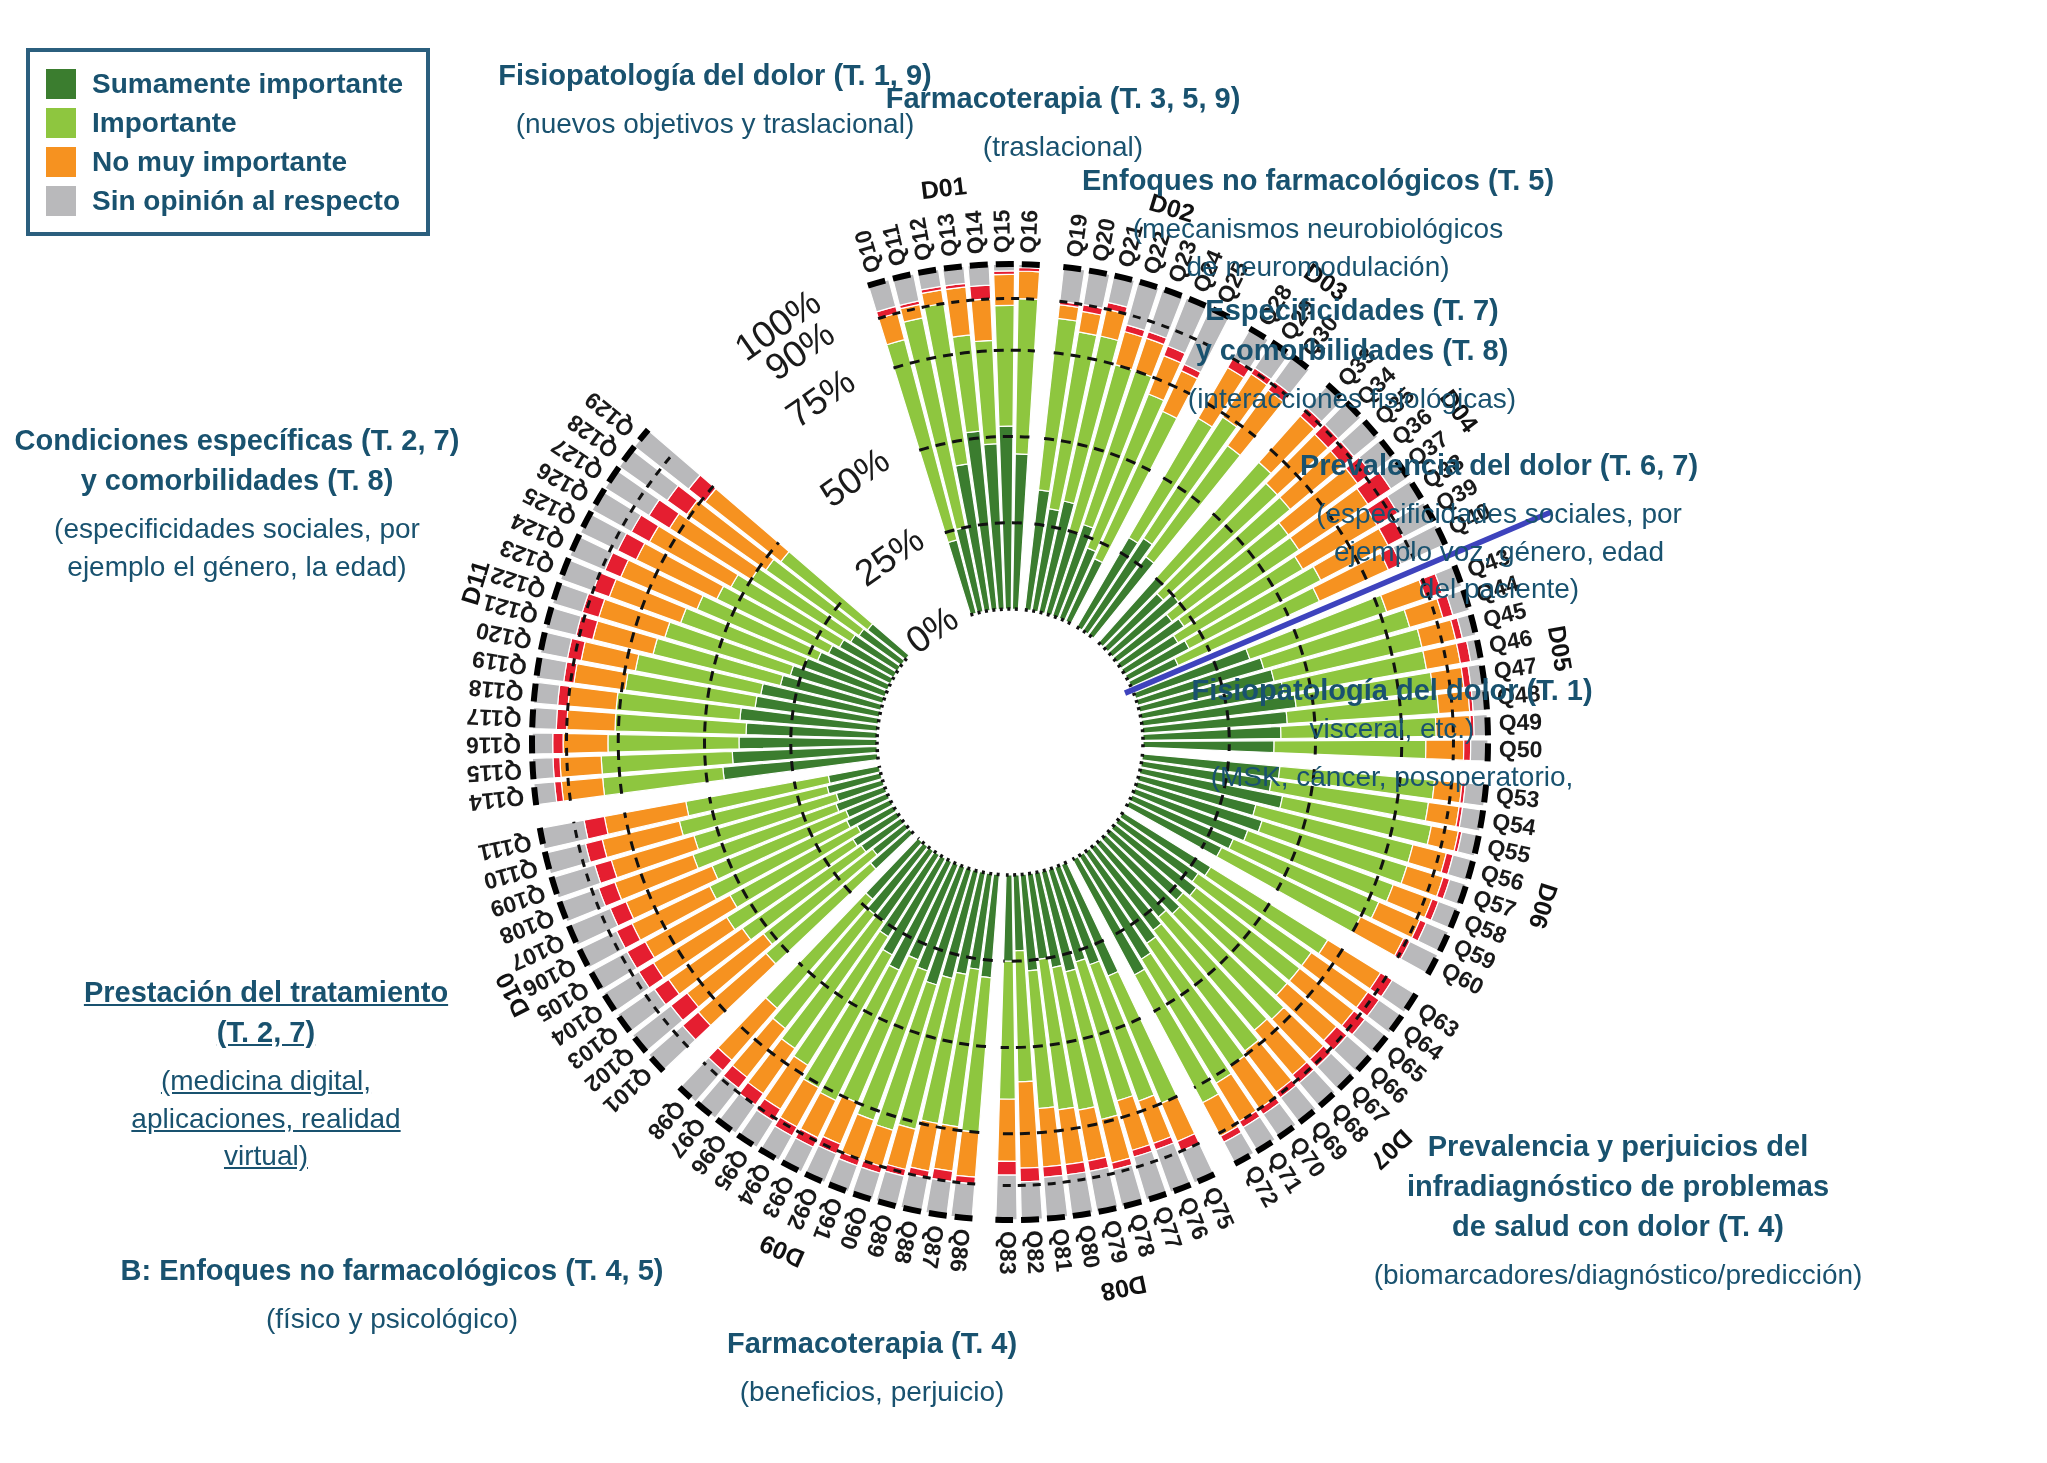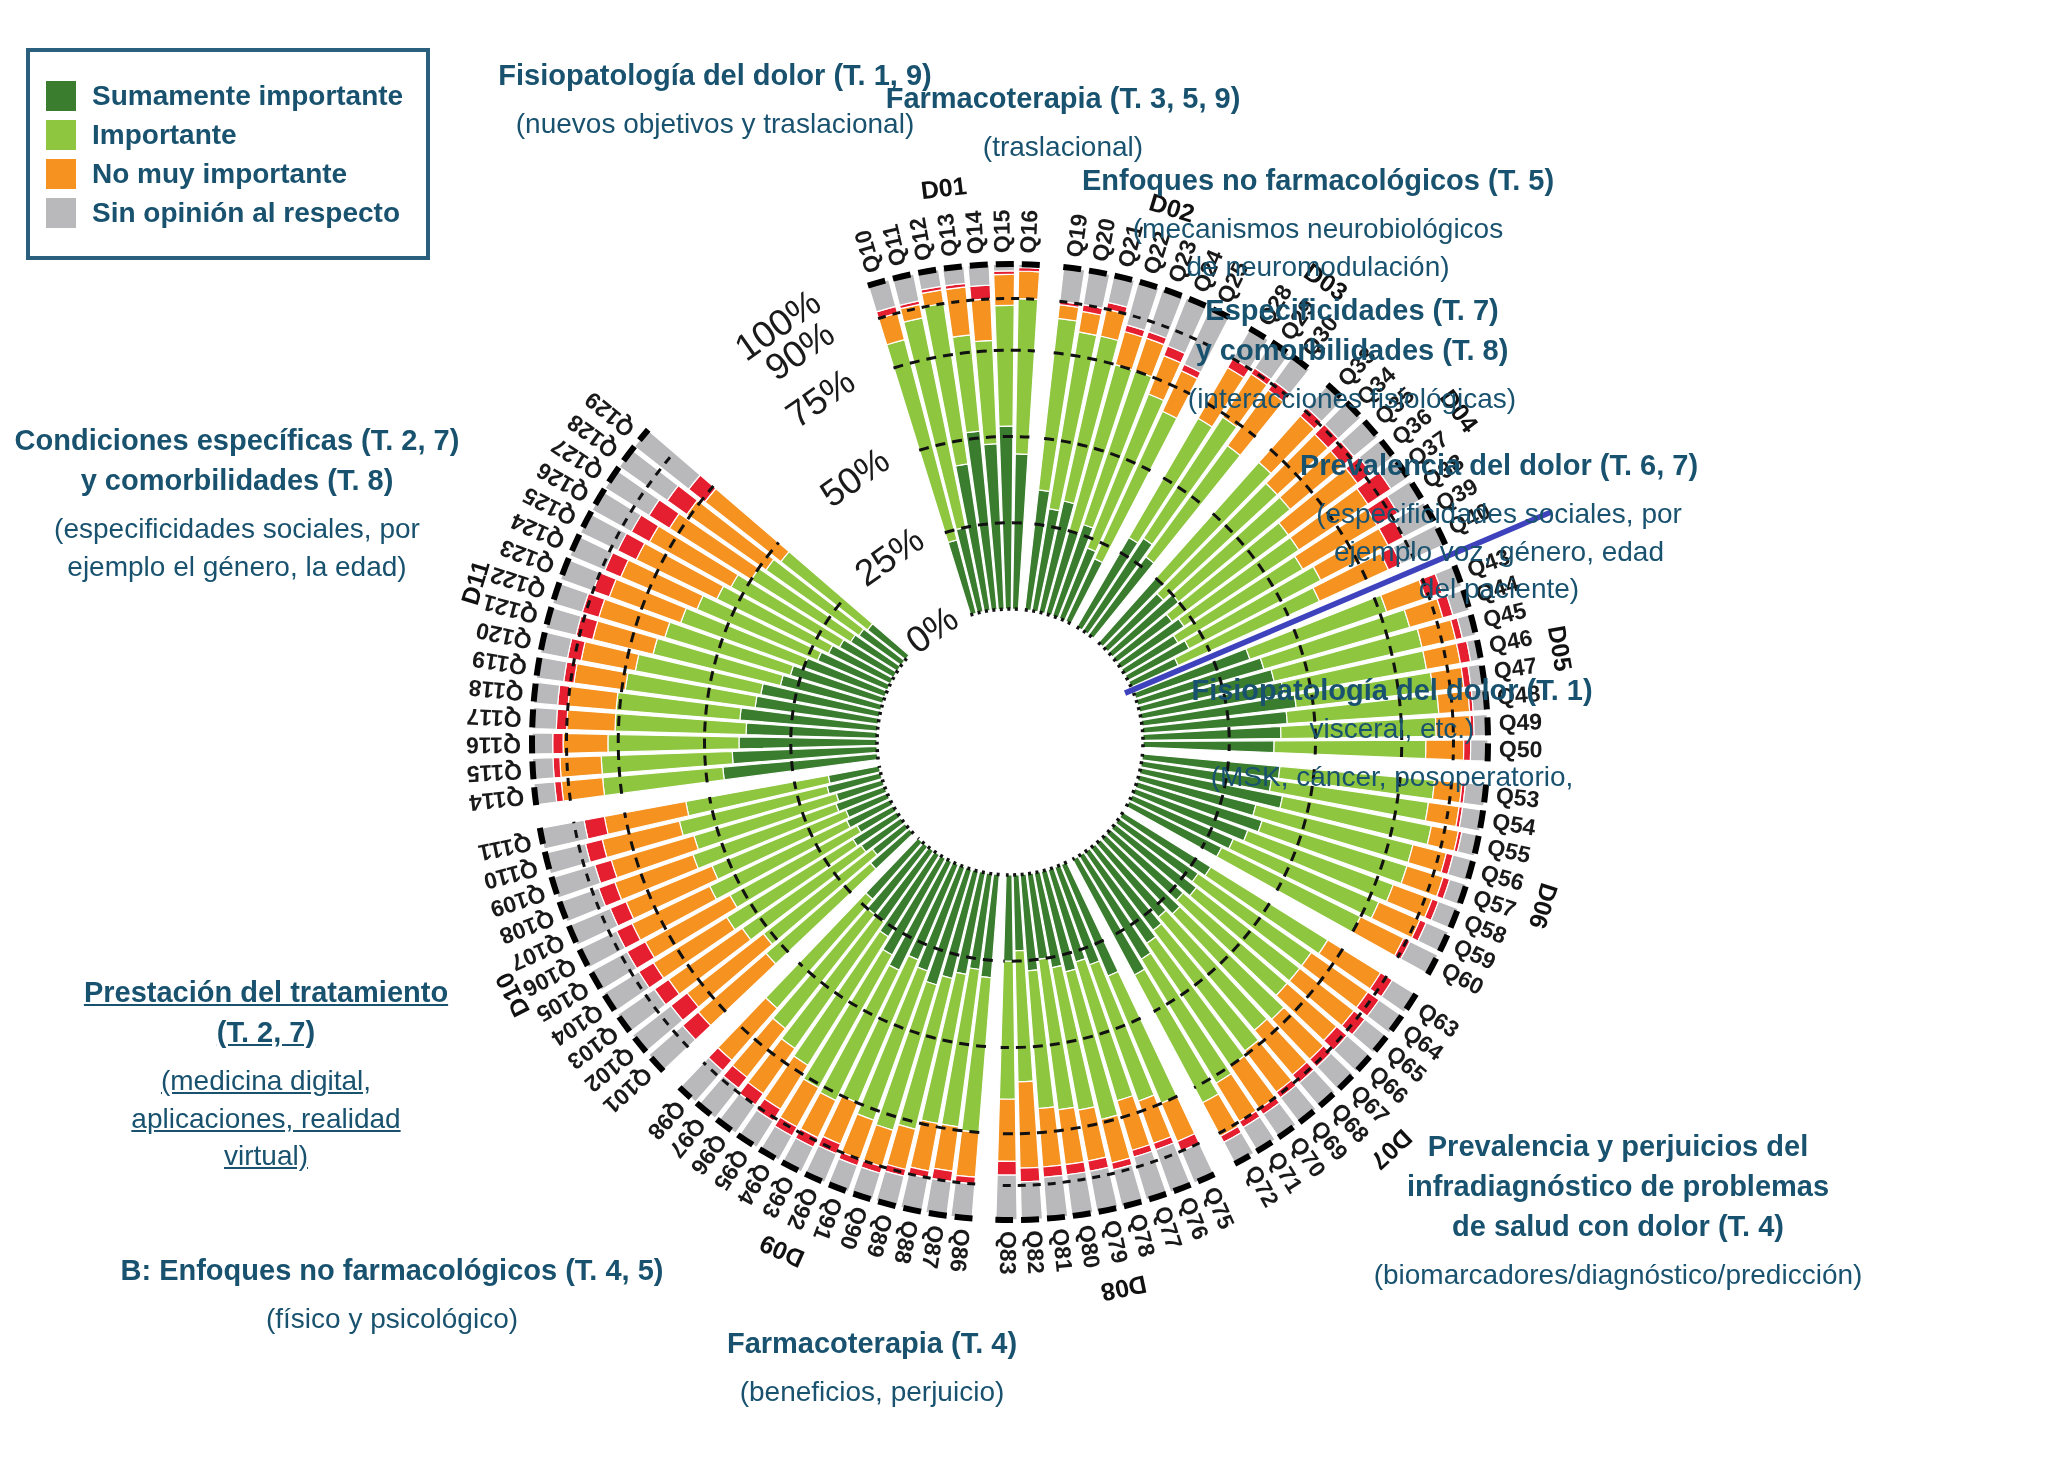--- a/index.html
+++ b/index.html
@@ -8,21 +8,21 @@
     width:2047px;height:1463px;
     background:#ffffff;
     font-family:"Liberation Sans", sans-serif;
     overflow:hidden;
   }
   #chart-svg{position:absolute;left:0;top:0;}
   
   #legend-box{
     position:absolute;left:26px;top:48px;width:404px;
     border:4px solid #2b5f7e;background:#ffffff;
-    padding:24px 16px;box-sizing:border-box;
+    padding:12px 16px;box-sizing:border-box;
   }
   .legend-item{display:flex;align-items:center;height:39px;}
   .legend-swatch{width:30px;height:30px;margin-right:16px;flex:0 0 30px;}
   .legend-label{font-size:28px;font-weight:700;color:#19526f;white-space:nowrap;}
   
   .ann{position:absolute;transform:translateX(-50%);text-align:center;color:#19526f;}
   .ann .b{font-weight:700;font-size:29px;line-height:1.38;white-space:nowrap;}
   .ann .n{font-weight:400;font-size:28px;line-height:1.34;white-space:nowrap;}
   .ann .nblock{margin-top:10px;}
 </style>

